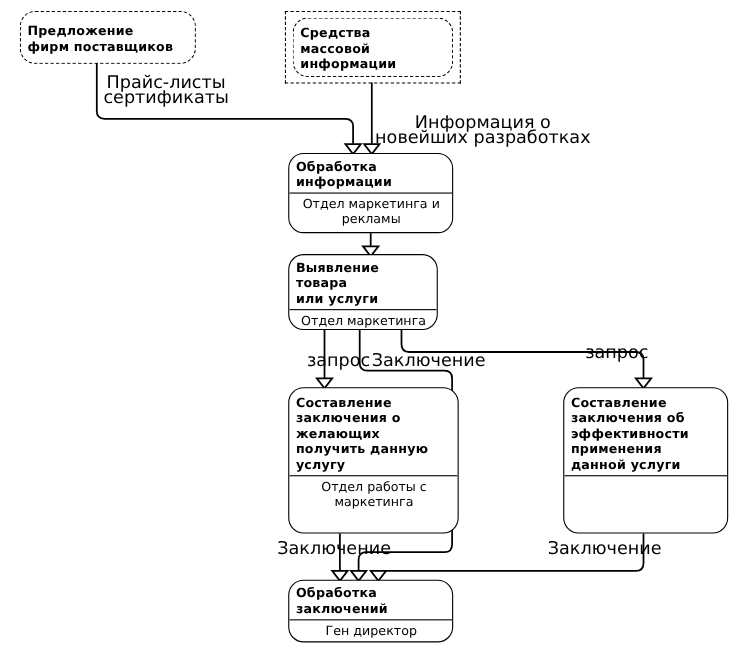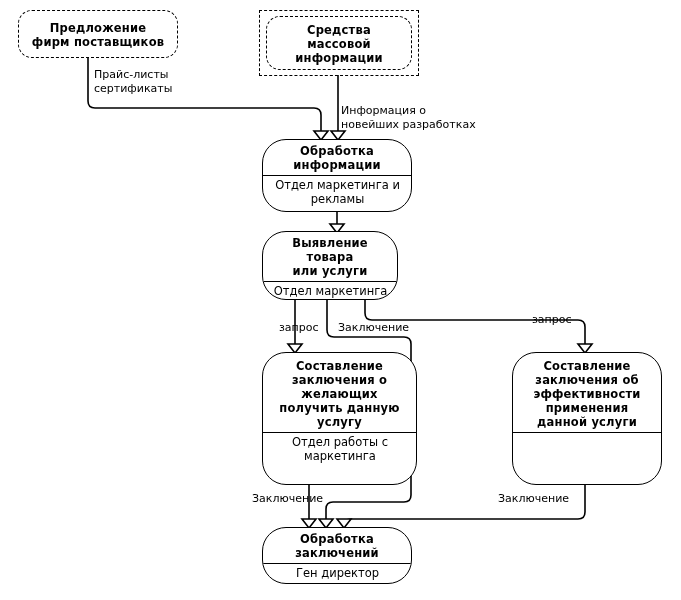--- a/index.html
+++ b/index.html
@@ -35,30 +35,30 @@
     stroke: #000000;
     stroke-width: 1.6;
   }
 
   
   .node {
     position: absolute;
     box-sizing: border-box;
     background: #ffffff;
     border: 1.6px solid #000000;
-    border-radius: 24px;
+    border-radius: 14px;
     display: flex;
     flex-direction: column;
     overflow: hidden;
   }
   .node .title {
     font-weight: bold;
     font-size: 11.5px;
     line-height: 14px;
-    text-align: center;
+    text-align: left;
     letter-spacing: 0.2px;
     color: #000;
     padding: 4px 6px 3px 6px;
   }
   .node.split .title {
     border-bottom: 1.6px solid #000000;
     padding-bottom: 3px;
   }
   .node .sub {
     font-size: 11.5px;
@@ -77,25 +77,26 @@
   .outerdash {
     position: absolute;
     box-sizing: border-box;
     border: 1.7px dashed #000000;
     background: transparent;
   }
 
   
   .elabel {
     position: absolute;
-    font-size: 11px;
+    font-size: 16px;
     line-height: 14px;
     color: #000;
     white-space: pre;
     background: transparent;
+    text-align: center;
   }
 </style>
 </head>
 <body>
 
 <div id="canvas">
 
   <svg class="wires" viewBox="0 0 681 600">
 
     <path d="M88,57 L88,101 Q88,108 95,108 L314,108 Q321,108 321,115 L321,132"></path>

